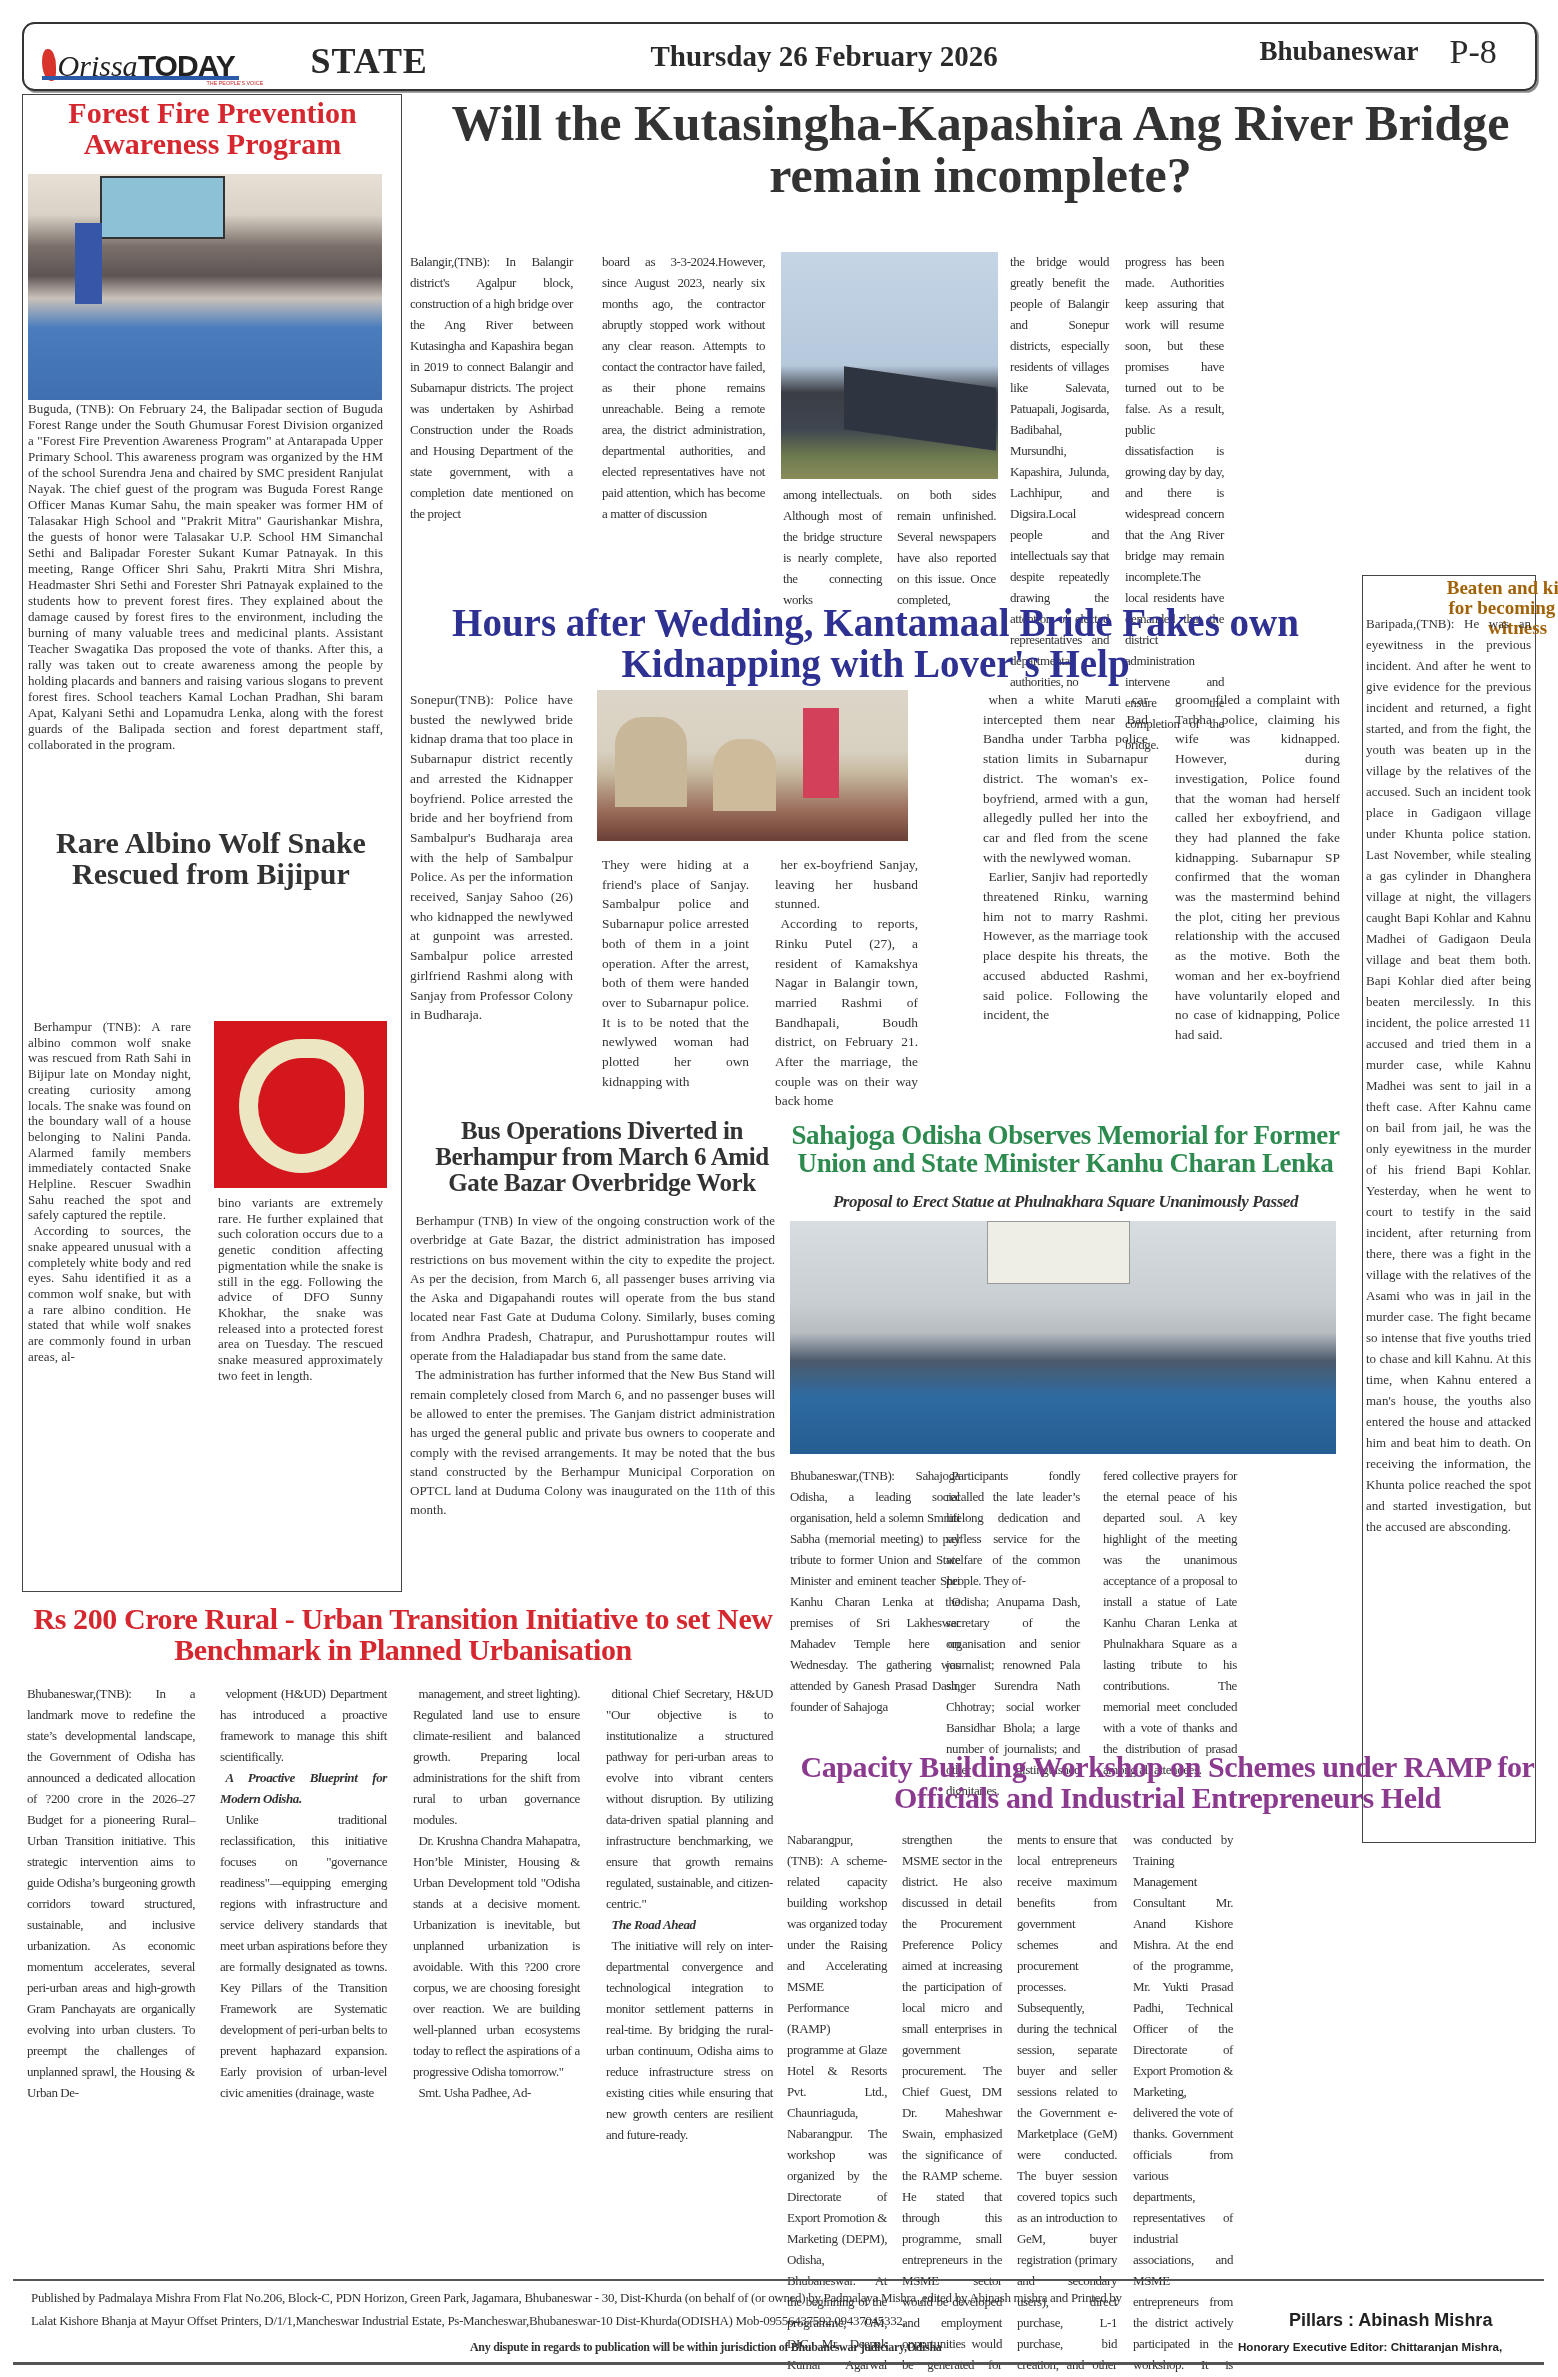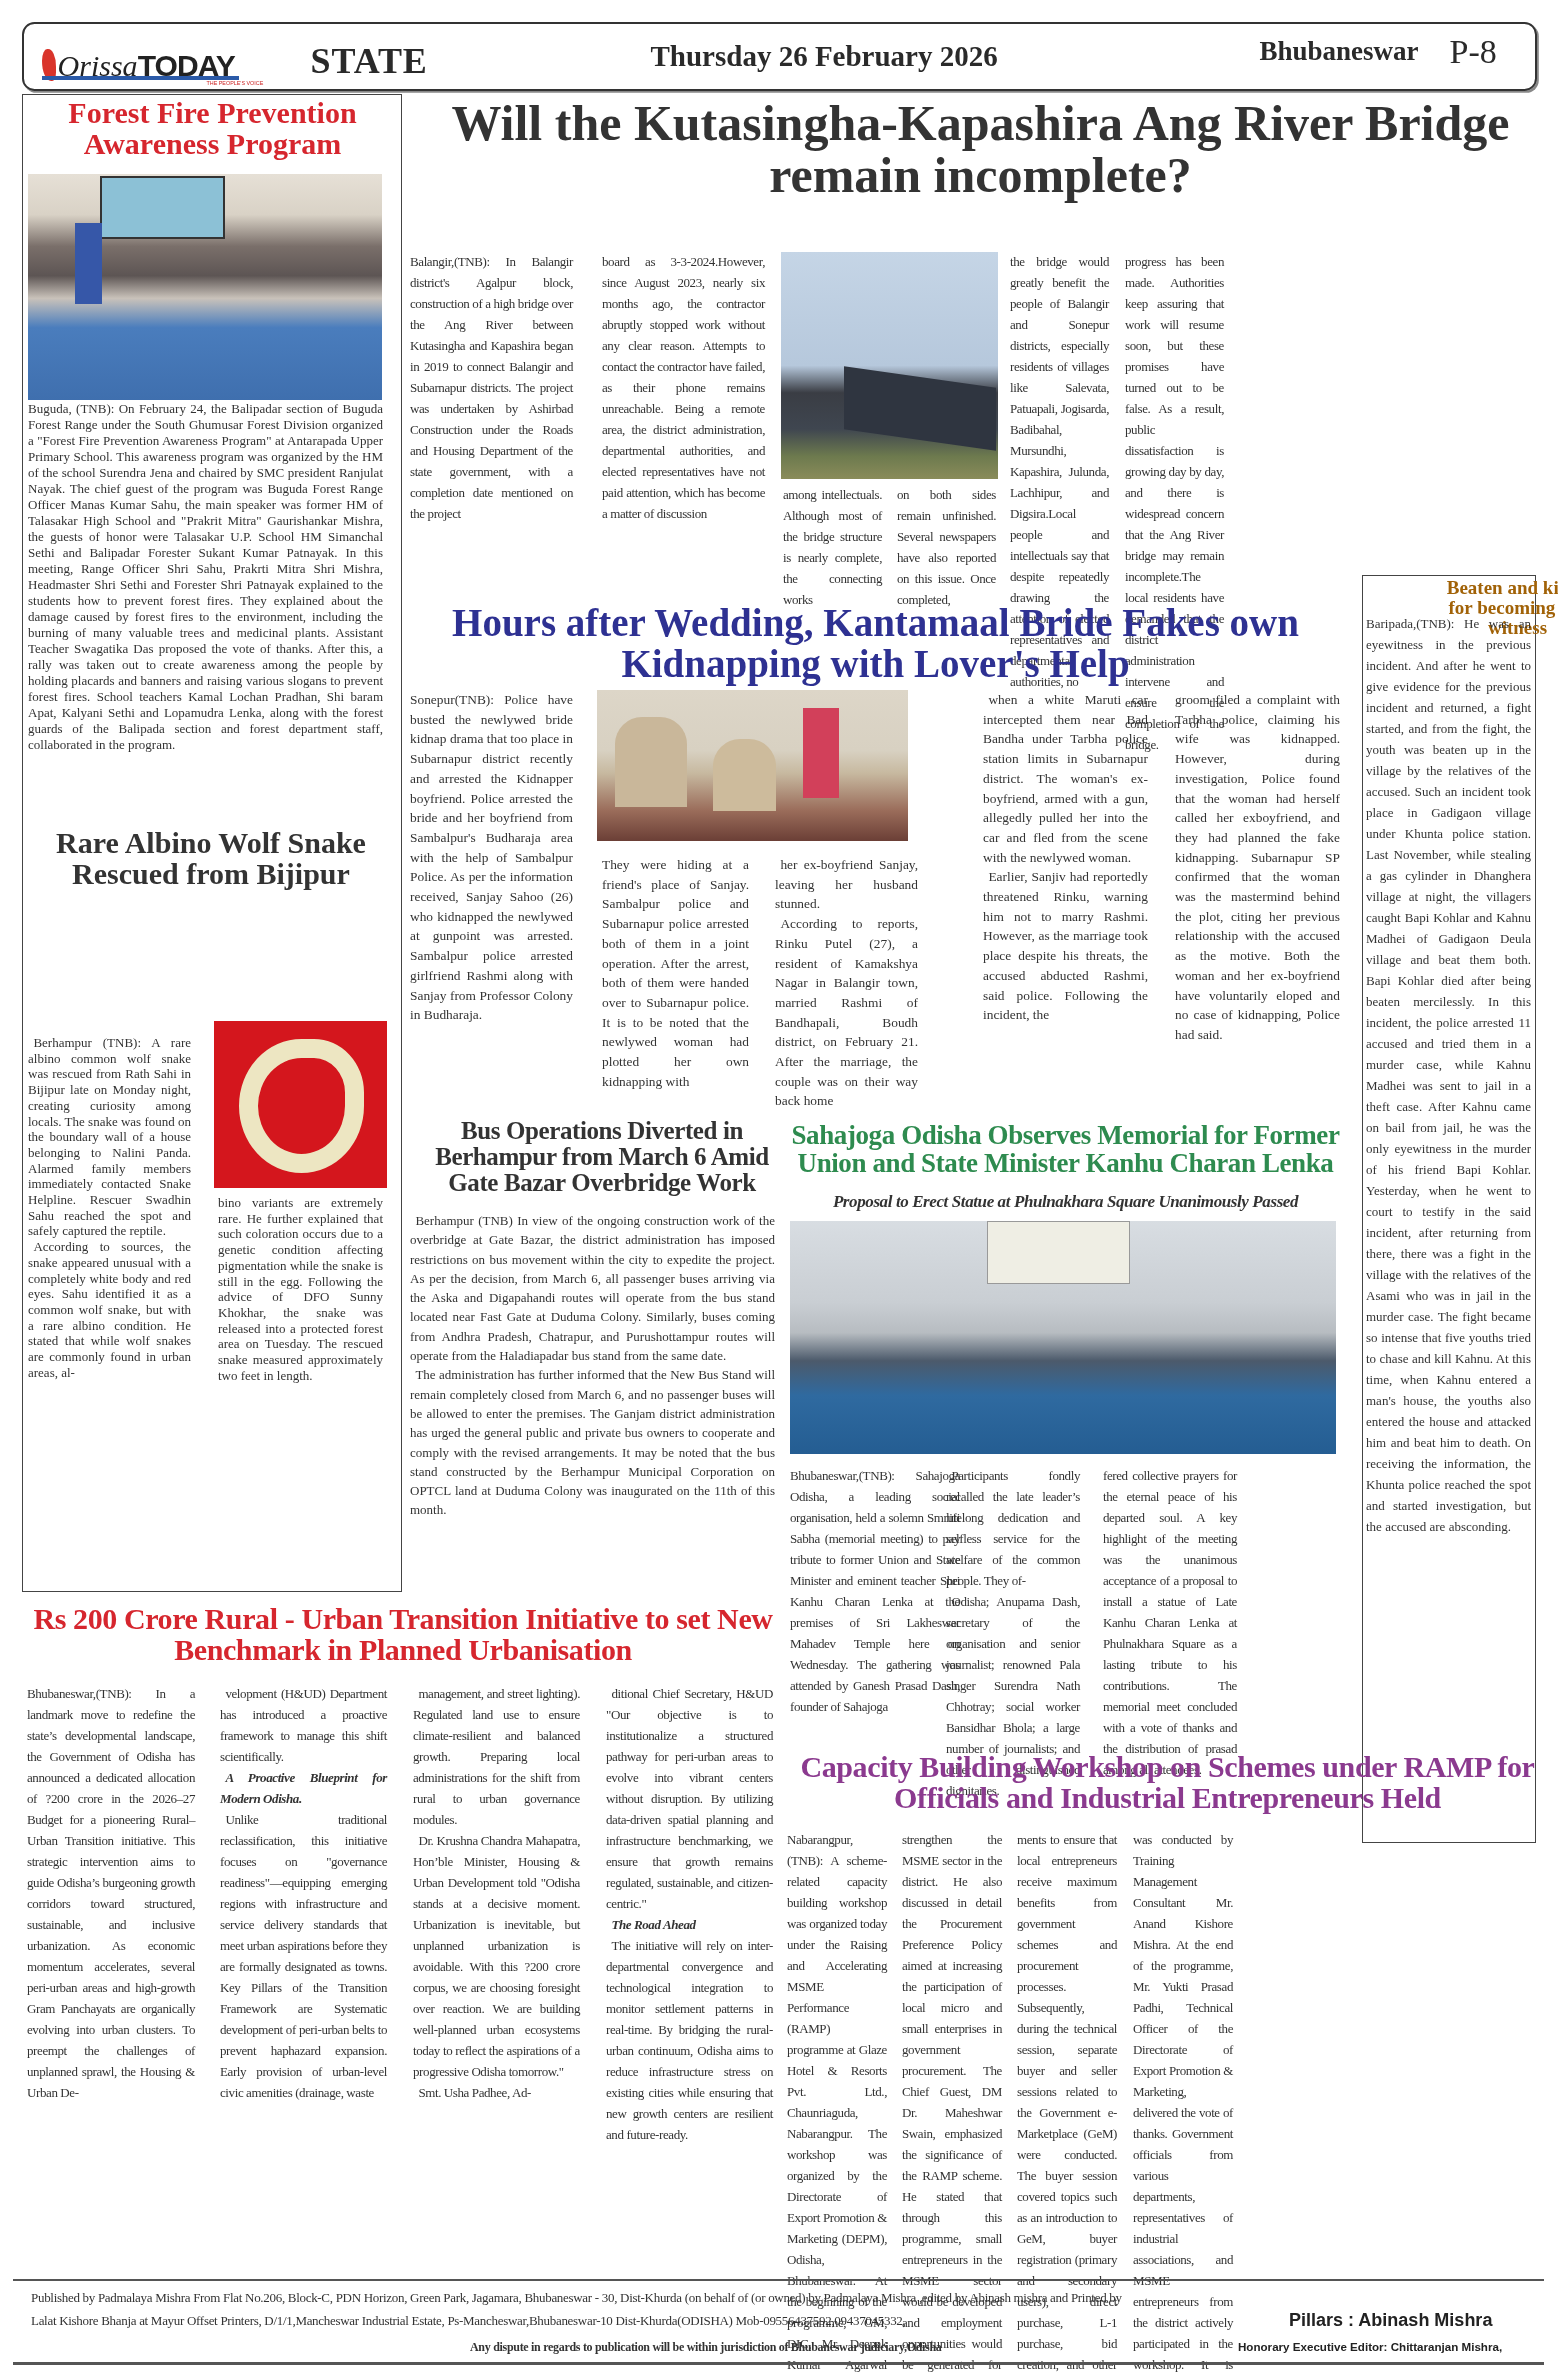--- a/index.html
+++ b/index.html
@@ -46,21 +46,21 @@
 <div class="abs box" data-name="left-column-box" style="left:21.5px; top:94px; width:380px; height:1498px;"></div>
 
 <div class="abs hdl" data-name="forest-fire-headline" style="left:36px; top:97px; width:353px; font-size:30px; color:#d6262e; font-family:'Liberation Serif',serif;">Forest Fire Prevention Awareness Program</div>
 <div class="abs photo" data-name="forest-fire-photo" style="left:28px; top:174px; width:354px; height:226px; background:linear-gradient(180deg,#e6e0d6 0%,#d9d2c6 18%,#7a6f6a 32%,#5d5554 45%,#c9c2ba 55%,#4a7dbd 68%,#3f6fae 100%);">
   <div class="abs" data-name="banner" style="left:72px; top:1.8px; width:125px; height:63px; background:#8cc1d6; border:2.7px solid #333;"></div>
   <div class="abs" data-name="speaker" style="left:47px; top:49px; width:27px; height:81px; background:#3657a8;"></div>
 </div>
 <div class="abs txt" data-name="forest-fire-body" style="left:28px; top:401px; width:355px; font-size:13px; line-height:16px;">Buguda, (TNB): On February 24, the Balipadar section of Buguda Forest Range under the South Ghumusar Forest Division organized a "Forest Fire Prevention Awareness Program" at Antarapada Upper Primary School. This awareness program was organized by the HM of the school Surendra Jena and chaired by SMC president Ranjulat Nayak. The chief guest of the program was Buguda Forest Range Officer Manas Kumar Sahu, the main speaker was former HM of Talasakar High School and "Prakrit Mitra" Gaurishankar Mishra, the guests of honor were Talasakar U.P. School HM Simanchal Sethi and Balipadar Forester Sukant Kumar Patnayak.  In this meeting, Range Officer Shri Sahu, Prakrti Mitra Shri Mishra, Headmaster Shri Sethi and Forester Shri Patnayak explained to the students how to prevent forest fires. They explained about the damage caused by forest fires to the environment, including the burning of many valuable trees and medicinal plants. Assistant Teacher Swagatika Das proposed the vote of thanks. After this, a rally was taken out to create awareness among the people by holding placards and banners and raising various slogans to prevent forest fires. School teachers Kamal Lochan Pradhan, Shi baram Apat, Kalyani Sethi and Lopamudra Lenka, along with the forest guards of the Balipada section and forest department staff, collaborated in the program.</div>
 
 <div class="abs hdl" data-name="snake-headline" style="left:32px; top:827px; width:358px; font-size:30px; color:#333;">Rare Albino Wolf Snake Rescued from Bijipur</div>
-<div class="abs txt" data-name="snake-col1" style="left:28px; top:1019px; width:163px; font-size:13px; line-height:15.7px;margin-top:16px;">
+<div class="abs txt" data-name="snake-col1" style="left:28px; top:1019px; width:163px; font-size:13px; line-height:15.7px;">
   <p data-name="snake-col1-p1">Berhampur (TNB): A rare albino common wolf snake was rescued from Rath Sahi in Bijipur late on Monday night, creating curiosity among locals. The snake was found on the boundary wall of a house belonging to Nalini Panda. Alarmed family members immediately contacted Snake Helpline. Rescuer Swadhin Sahu reached the spot and safely captured the reptile.</p>
   <p data-name="snake-col1-p2">According to sources, the snake appeared unusual with a completely white body and red eyes. Sahu identified it as a common wolf snake, but with a rare albino condition. He stated that while wolf snakes are commonly found in urban areas, al-</p>
 </div>
 <div class="abs photo" data-name="snake-photo" style="left:214px; top:1021px; width:173px; height:167px; background:#d4161d;">
   <div class="abs" data-name="snake-body" style="left:25px; top:18px; width:125px; height:134px; border:19.7px solid #ede6c2; border-radius:50% 40% 50% 50%;"></div>
 </div>
 <div class="abs txt" data-name="snake-col2" style="left:218px; top:1195px; width:165px; font-size:13px; line-height:15.7px;">bino variants are extremely rare. He further explained that such coloration occurs due to a genetic condition affecting pigmentation while the snake is still in the egg. Following the advice of DFO Sunny Khokhar, the snake was released into a protected forest area on Tuesday. The rescued snake measured approximately two feet in length.</div>
 
 <div class="abs hdl" data-name="bridge-headline" style="left:412px; top:97px; width:1137px; font-size:50px; color:#333;">Will the Kutasingha-Kapashira Ang River Bridge remain incomplete?</div>
 <div class="abs txt cond" data-name="bridge-col1" style="left:410px; top:251px; width:163px; font-size:13px; line-height:21px;">Balangir,(TNB): In Balangir district's Agalpur block, construction of a high bridge over the Ang River between Kutasingha and Kapashira began in 2019 to connect Balangir and Subarnapur districts. The project was undertaken by Ashirbad Construction under the Roads and Housing Department of the state government, with a completion date mentioned on the project</div>

